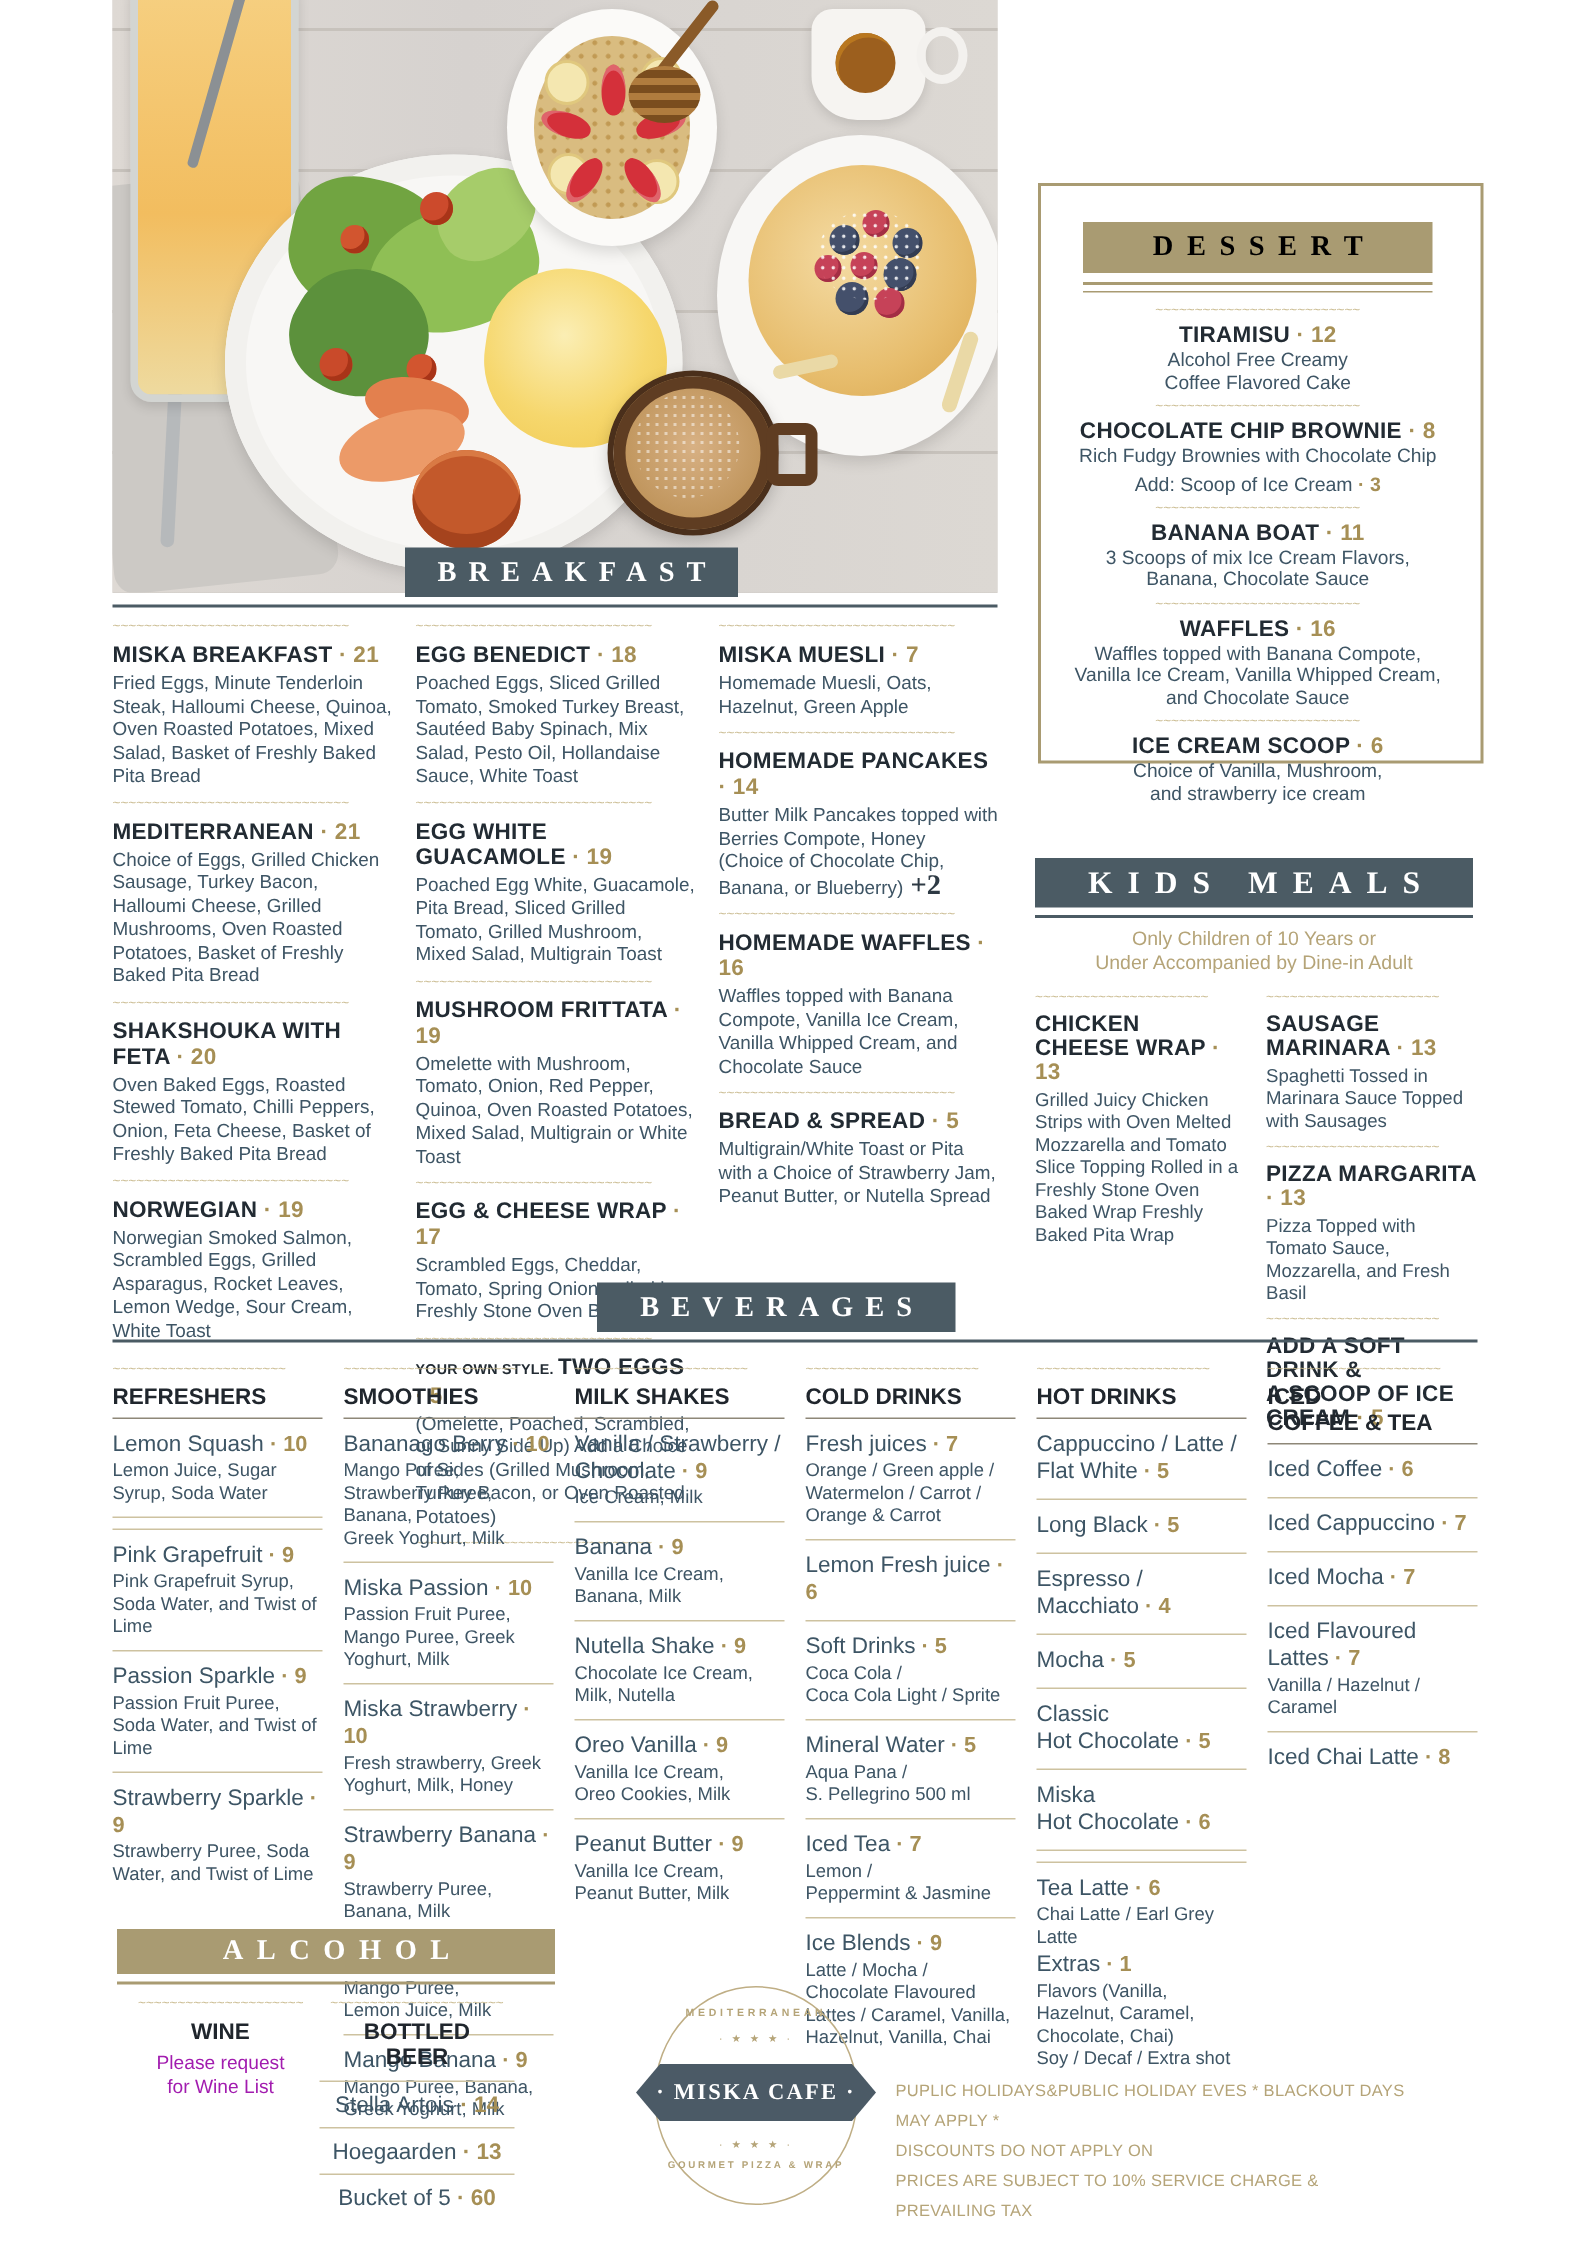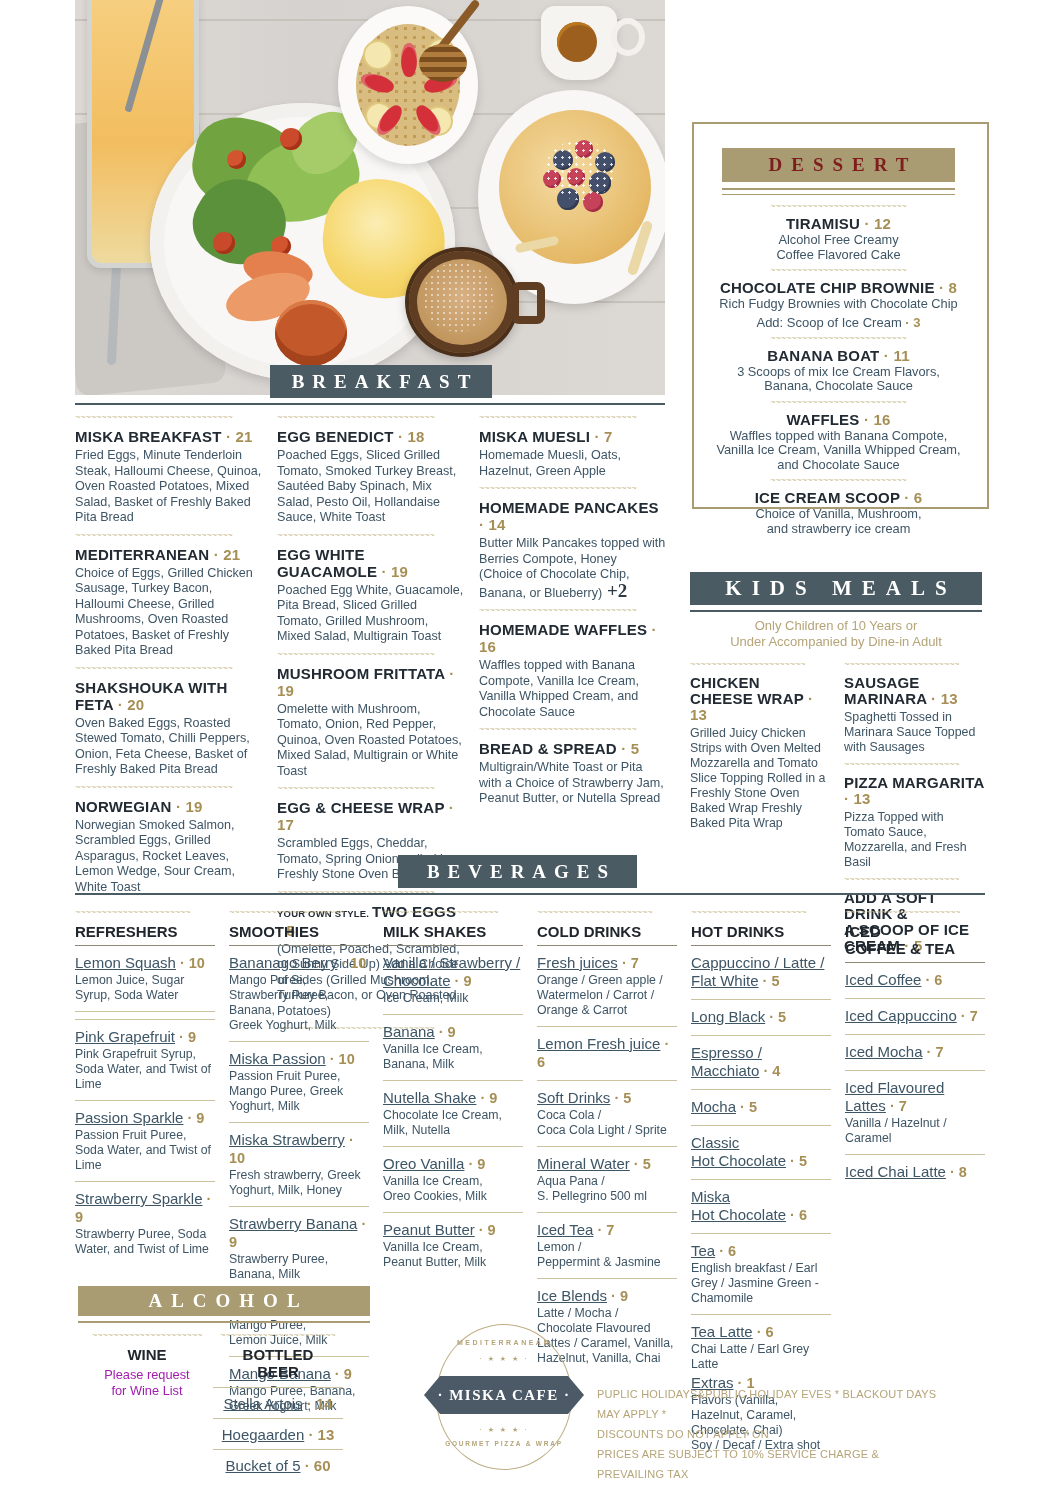--- a/index.html
+++ b/index.html
@@ -96,21 +96,21 @@
   .idesc{font-size:12.6px;line-height:15.5px;color:#3e5565;white-space:pre-line;margin-bottom:2px;}
   .plus{font-family:"Liberation Serif",serif;font-size:19px;font-weight:700;color:#2e3a44;}
 
   
   .bcols{position:absolute;left:75px;top:408px;width:590px;display:flex;gap:15px;}
   .bcol{flex:0 0 187px;}
 
   
   .dessert-box{position:absolute;left:692px;top:122px;width:293px;height:383px;border:2px solid #a99b72;background:#fff;}
   .dessert-band{position:absolute;left:28px;top:24px;width:233px;height:34px;display:flex;align-items:center;justify-content:center;
-                background:#a99b72;color:#7f1d1d;font-family:"Liberation Serif",serif;font-weight:700;font-size:19px;
+                background:#a99b72;color:#000000;font-family:"Liberation Serif",serif;font-weight:700;font-size:19px;
                 letter-spacing:9px;text-indent:9px;}
   .double{position:absolute;left:28px;top:64px;width:233px;height:4px;border-top:2px solid #a99b72;border-bottom:1px solid #a99b72;}
   .dessert-items{position:absolute;left:16px;top:74px;width:257px;text-align:center;}
   .dessert-items .squig{margin:3px 0 4px;}
   .dessert-items .ititle{margin-bottom:1px;}
   .dessert-items .idesc{font-size:12.8px;line-height:14.5px;}
   .dextra{font-size:13px;color:#3e5565;margin-top:3px;}
 
   
   .kids-note{position:absolute;left:690px;top:618px;width:292px;text-align:center;color:#b5a478;
@@ -119,21 +119,21 @@
   .kcol{flex:0 0 141px;}
   .kcol .ititle{line-height:16px;}
   .kcol .idesc{font-size:12.4px;line-height:15px;}
 
   
   .bev-cols{position:absolute;left:75px;top:903px;width:912px;display:flex;gap:14px;}
   .vcol{flex:0 0 140px;}
   .vhead{font-size:15px;font-weight:700;color:#20262d;line-height:17px;white-space:pre-line;margin-top:2px;}
   .vhead-rule{border-top:1.5px solid #8e8778;margin:5px 0 7px;}
   .vtitle{font-size:15px;color:#3d5565;line-height:18px;margin-bottom:1px;}
-  .vname{white-space:pre-line;text-decoration:underline;}
+  .vname{white-space:pre-line;}
   .vtitle .price{font-size:14.5px;}
   .vdesc{font-size:12.3px;line-height:15px;color:#3e5565;white-space:pre-line;}
   .vdiv{border-top:1px solid #cdc2a0;margin:7px 0;}
   .vitem{padding:1px 0;}
 
   
   .wine-col{position:absolute;left:92px;top:1326px;width:110px;text-align:center;}
   .beer-col{position:absolute;left:213px;top:1326px;width:130px;text-align:center;}
   .acol-head{font-size:15px;font-weight:700;color:#20262d;line-height:17px;white-space:pre-line;}
   .wine-desc{font-size:12.8px;color:#a21caf;line-height:16px;margin-top:4px;white-space:pre-line;}
@@ -537,24 +537,20 @@
         <div class="vitem">
           <div class="vtitle"><span class="vname">Classic
 Hot Chocolate</span><span class="price"> · 5</span></div>
         </div>
         <div class="vdiv"></div>
         <div class="vitem">
           <div class="vtitle"><span class="vname">Miska
 Hot Chocolate</span><span class="price"> · 6</span></div>
         </div>
         <div class="vdiv"></div>
-        <div class="vitem">
-          <div class="vtitle"><span class="vname">Tea</span><span class="price"> · 6</span></div>
-          <div class="vdesc">English breakfast / Earl Grey / Jasmine Green - Chamomile</div>
-        </div>
         <div class="vdiv"></div>
         <div class="vitem">
           <div class="vtitle"><span class="vname">Tea Latte</span><span class="price"> · 6</span></div>
           <div class="vdesc">Chai Latte / Earl Grey Latte</div>
         </div>
         <div class="vitem">
           <div class="vtitle"><span class="vname">Extras</span><span class="price"> · 1</span></div>
           <div class="vdesc">Flavors (Vanilla, Hazelnut, Caramel, Chocolate, Chai)
 Soy / Decaf / Extra shot</div>
         </div>

